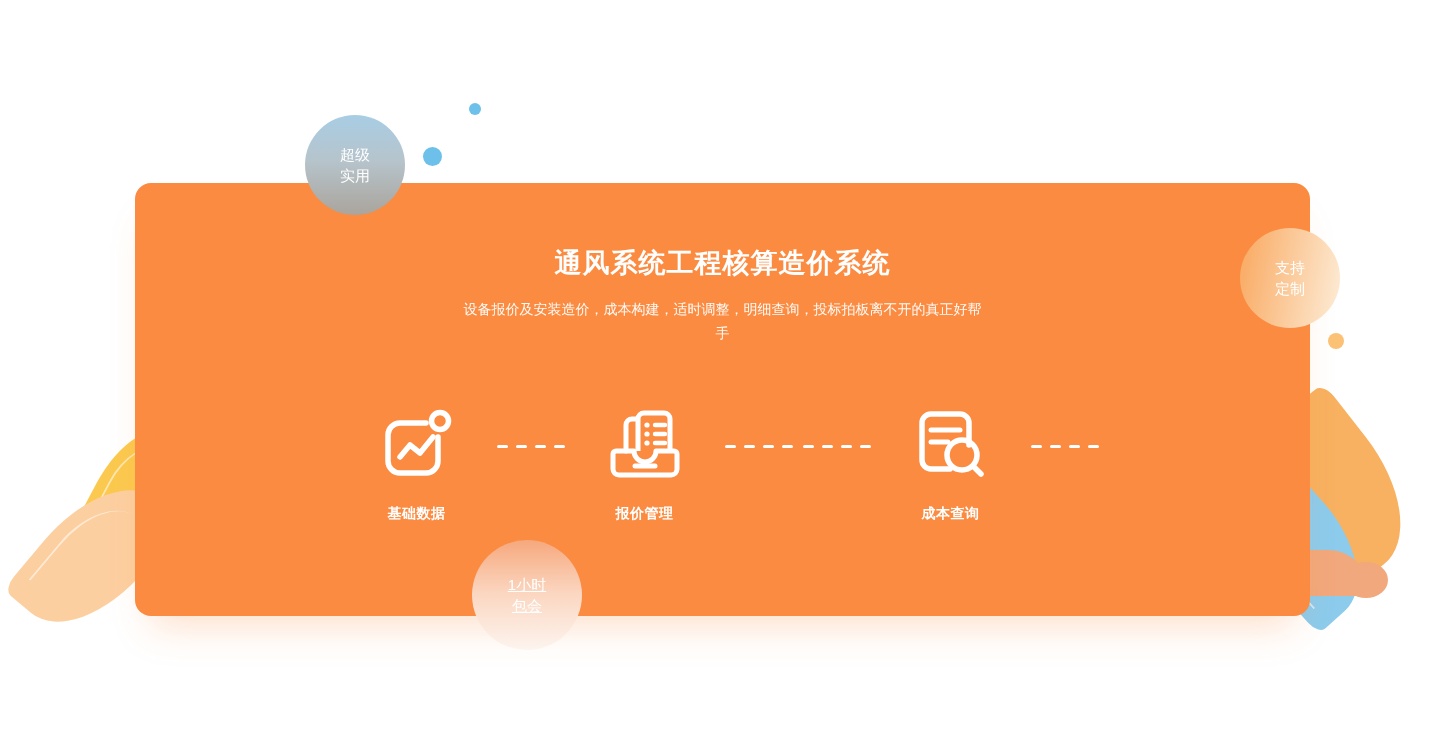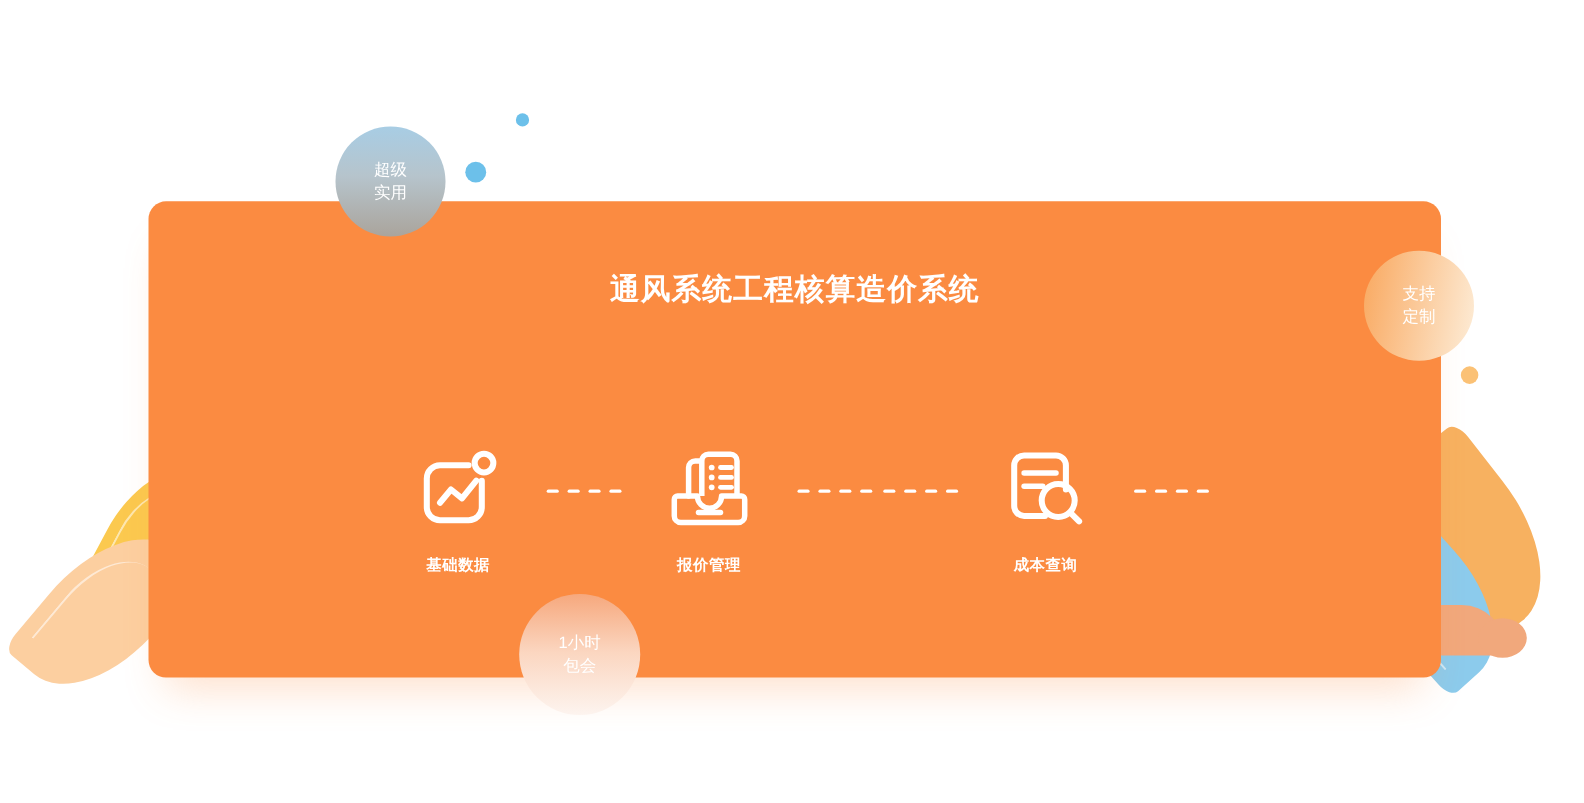--- a/index.html
+++ b/index.html
@@ -201,20 +201,21 @@
     left: 1240px; top: 228px;
     width: 100px; height: 100px;
     background: linear-gradient(100deg, #f9a košice 0%, #fbe7cd 100%);
     background: linear-gradient(100deg, #f8a košice 0%, #fbe7cd 100%);
     background: linear-gradient(100deg, #f9a85f 0%, #fdedd8 100%);
   }
   .badge-hour {
     left: 472px; top: 540px;
     width: 110px; height: 110px;
     background: linear-gradient(180deg, #f6a87d 0%, #fbd6c0 48%, #fdf4ef 100%);
+    text-decoration: underline;
   }
 
   
   .dot {
     position: absolute;
     border-radius: 50%;
   }
   .dot-blue-sm { left: 469px; top: 103px; width: 12px; height: 12px; background: #6cc0ea; }
   .dot-blue-lg { left: 423px; top: 147px; width: 19px; height: 19px; background: #6cc0ea; }
   .dot-orange  { left: 1328px; top: 333px; width: 16px; height: 16px; background: #fbc175; }
@@ -240,20 +241,21 @@
     <div class="leaf leaf-blue">
         <i class="vein"></i>
       </div>
     <div class="leaf leaf-cream"></div>
     <div class="bush"></div>
   </div>
 
   <div class="card">
 
     <div class="card-title">通风系统工程核算造价系统</div>
+    <div class="card-subtitle">设备报价及安装造价，成本构建，适时调整，明细查询，投标拍板离不开的真正好帮手</div>
 
     <div class="features">
 
       <div class="feature">
         <svg class="feature-icon" viewBox="0 0 82 82">
           <path d="M62 34 V58 a12 12 0 0 1 -12 12 H24 a12 12 0 0 1 -12 -12 V32 a12 12 0 0 1 12 -12 h26" fill="none" stroke="#ffffff" stroke-width="5.5" stroke-linecap="round"></path>
           <circle cx="64" cy="18" r="8.5" fill="none" stroke="#ffffff" stroke-width="5.5"></circle>
           <polyline points="24,54 34,42 44,50 57,34" fill="none" stroke="#ffffff" stroke-width="5.5" stroke-linecap="round" stroke-linejoin="round"></polyline>
         </svg>
         <div class="feature-label">基础数据</div>

